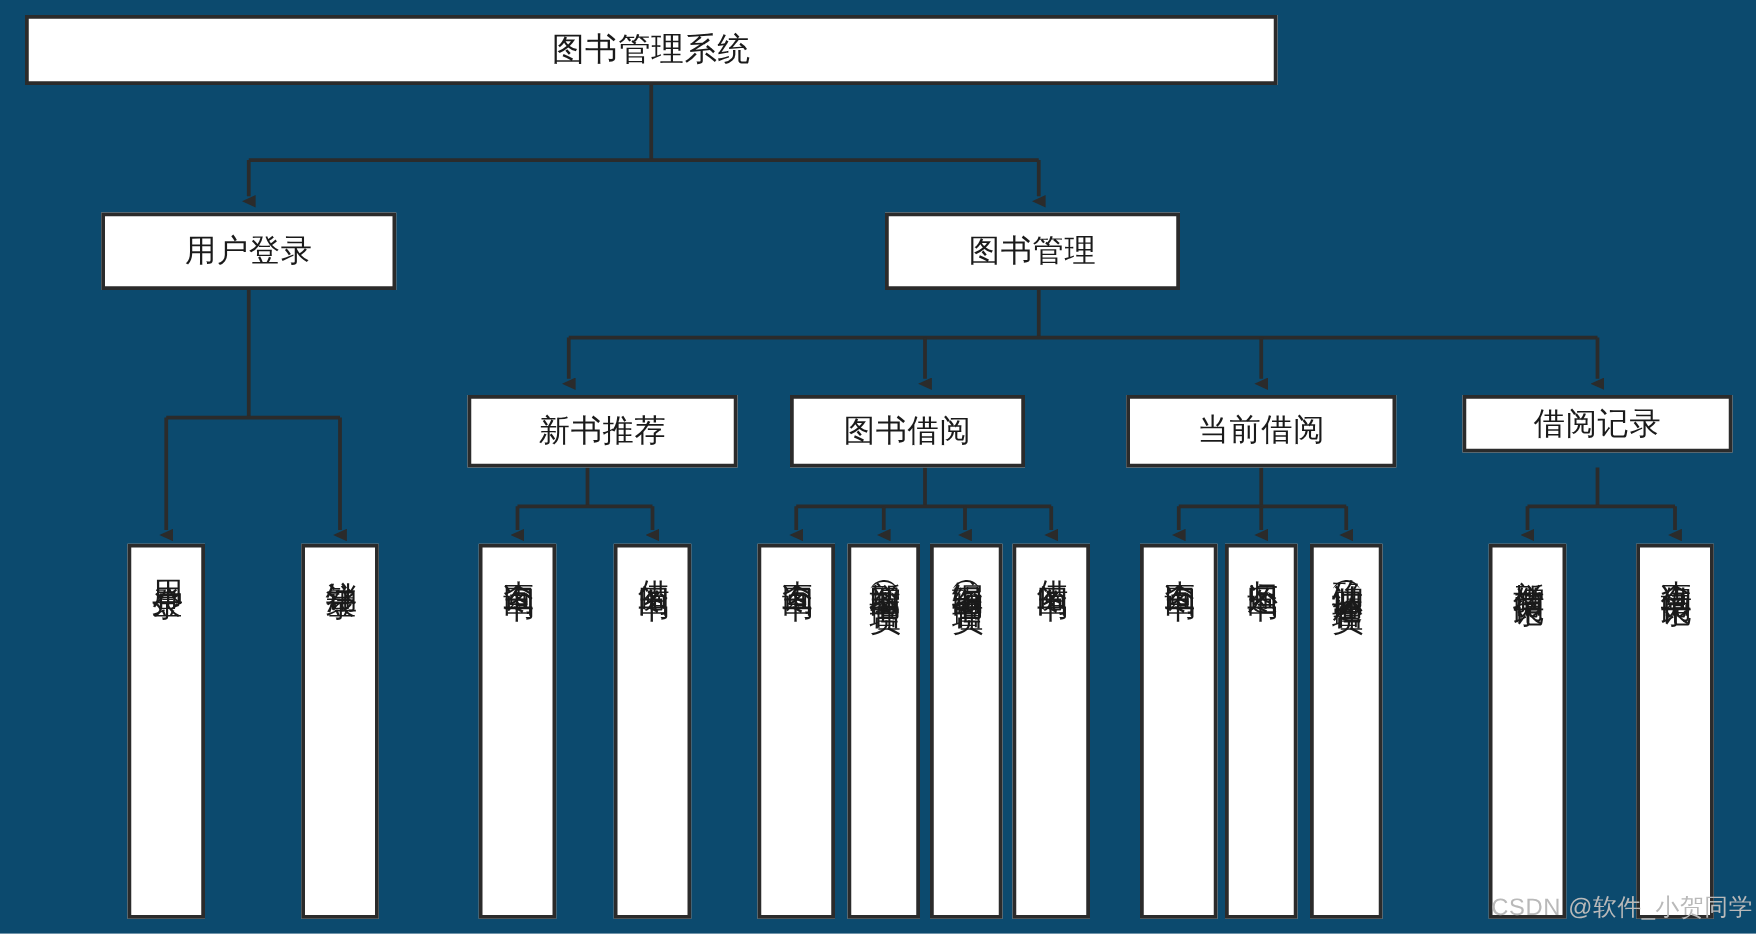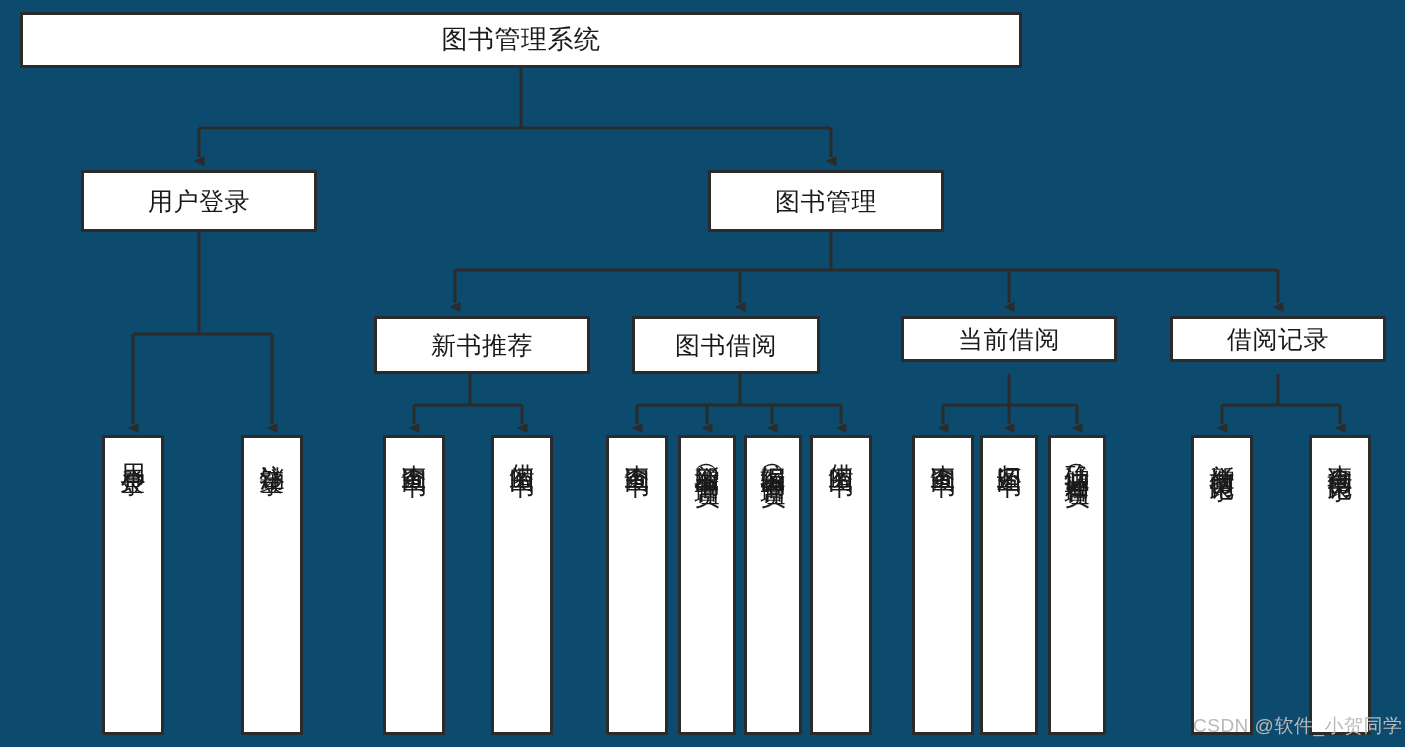--- a/index.html
+++ b/index.html
@@ -134,21 +134,21 @@
   <div class="node horiz" style="left:696px; top:170px; width:236px; height:62px;margin-left:12px;">
     <span class="label">图书管理</span>
   </div>
 
   <div class="node horiz" style="left:362px; top:316px; width:216px; height:58px;margin-left:12px;">
     <span class="label">新书推荐</span>
   </div>
   <div class="node horiz" style="left:632px; top:316px; width:188px; height:58px;">
     <span class="label">图书借阅</span>
   </div>
-  <div class="node horiz" style="left:901px; top:316px; width:216px; height:46px;">
+  <div class="node horiz" style="left:901px; top:316px; width:216px; height:58px;font-family:Liberation Serif, serif;">
     <span class="label">当前借阅</span>
   </div>
   <div class="node horiz" style="left:1170px; top:316px; width:216px; height:46px;">
     <span class="label">借阅记录</span>
   </div>
 
   <div class="node vert" style="left:102px; top:435px; width:62px; height:300px;">
     <span class="label">用户登录</span>
   </div>
   <div class="node vert" style="left:241px; top:435px; width:62px; height:300px;">

